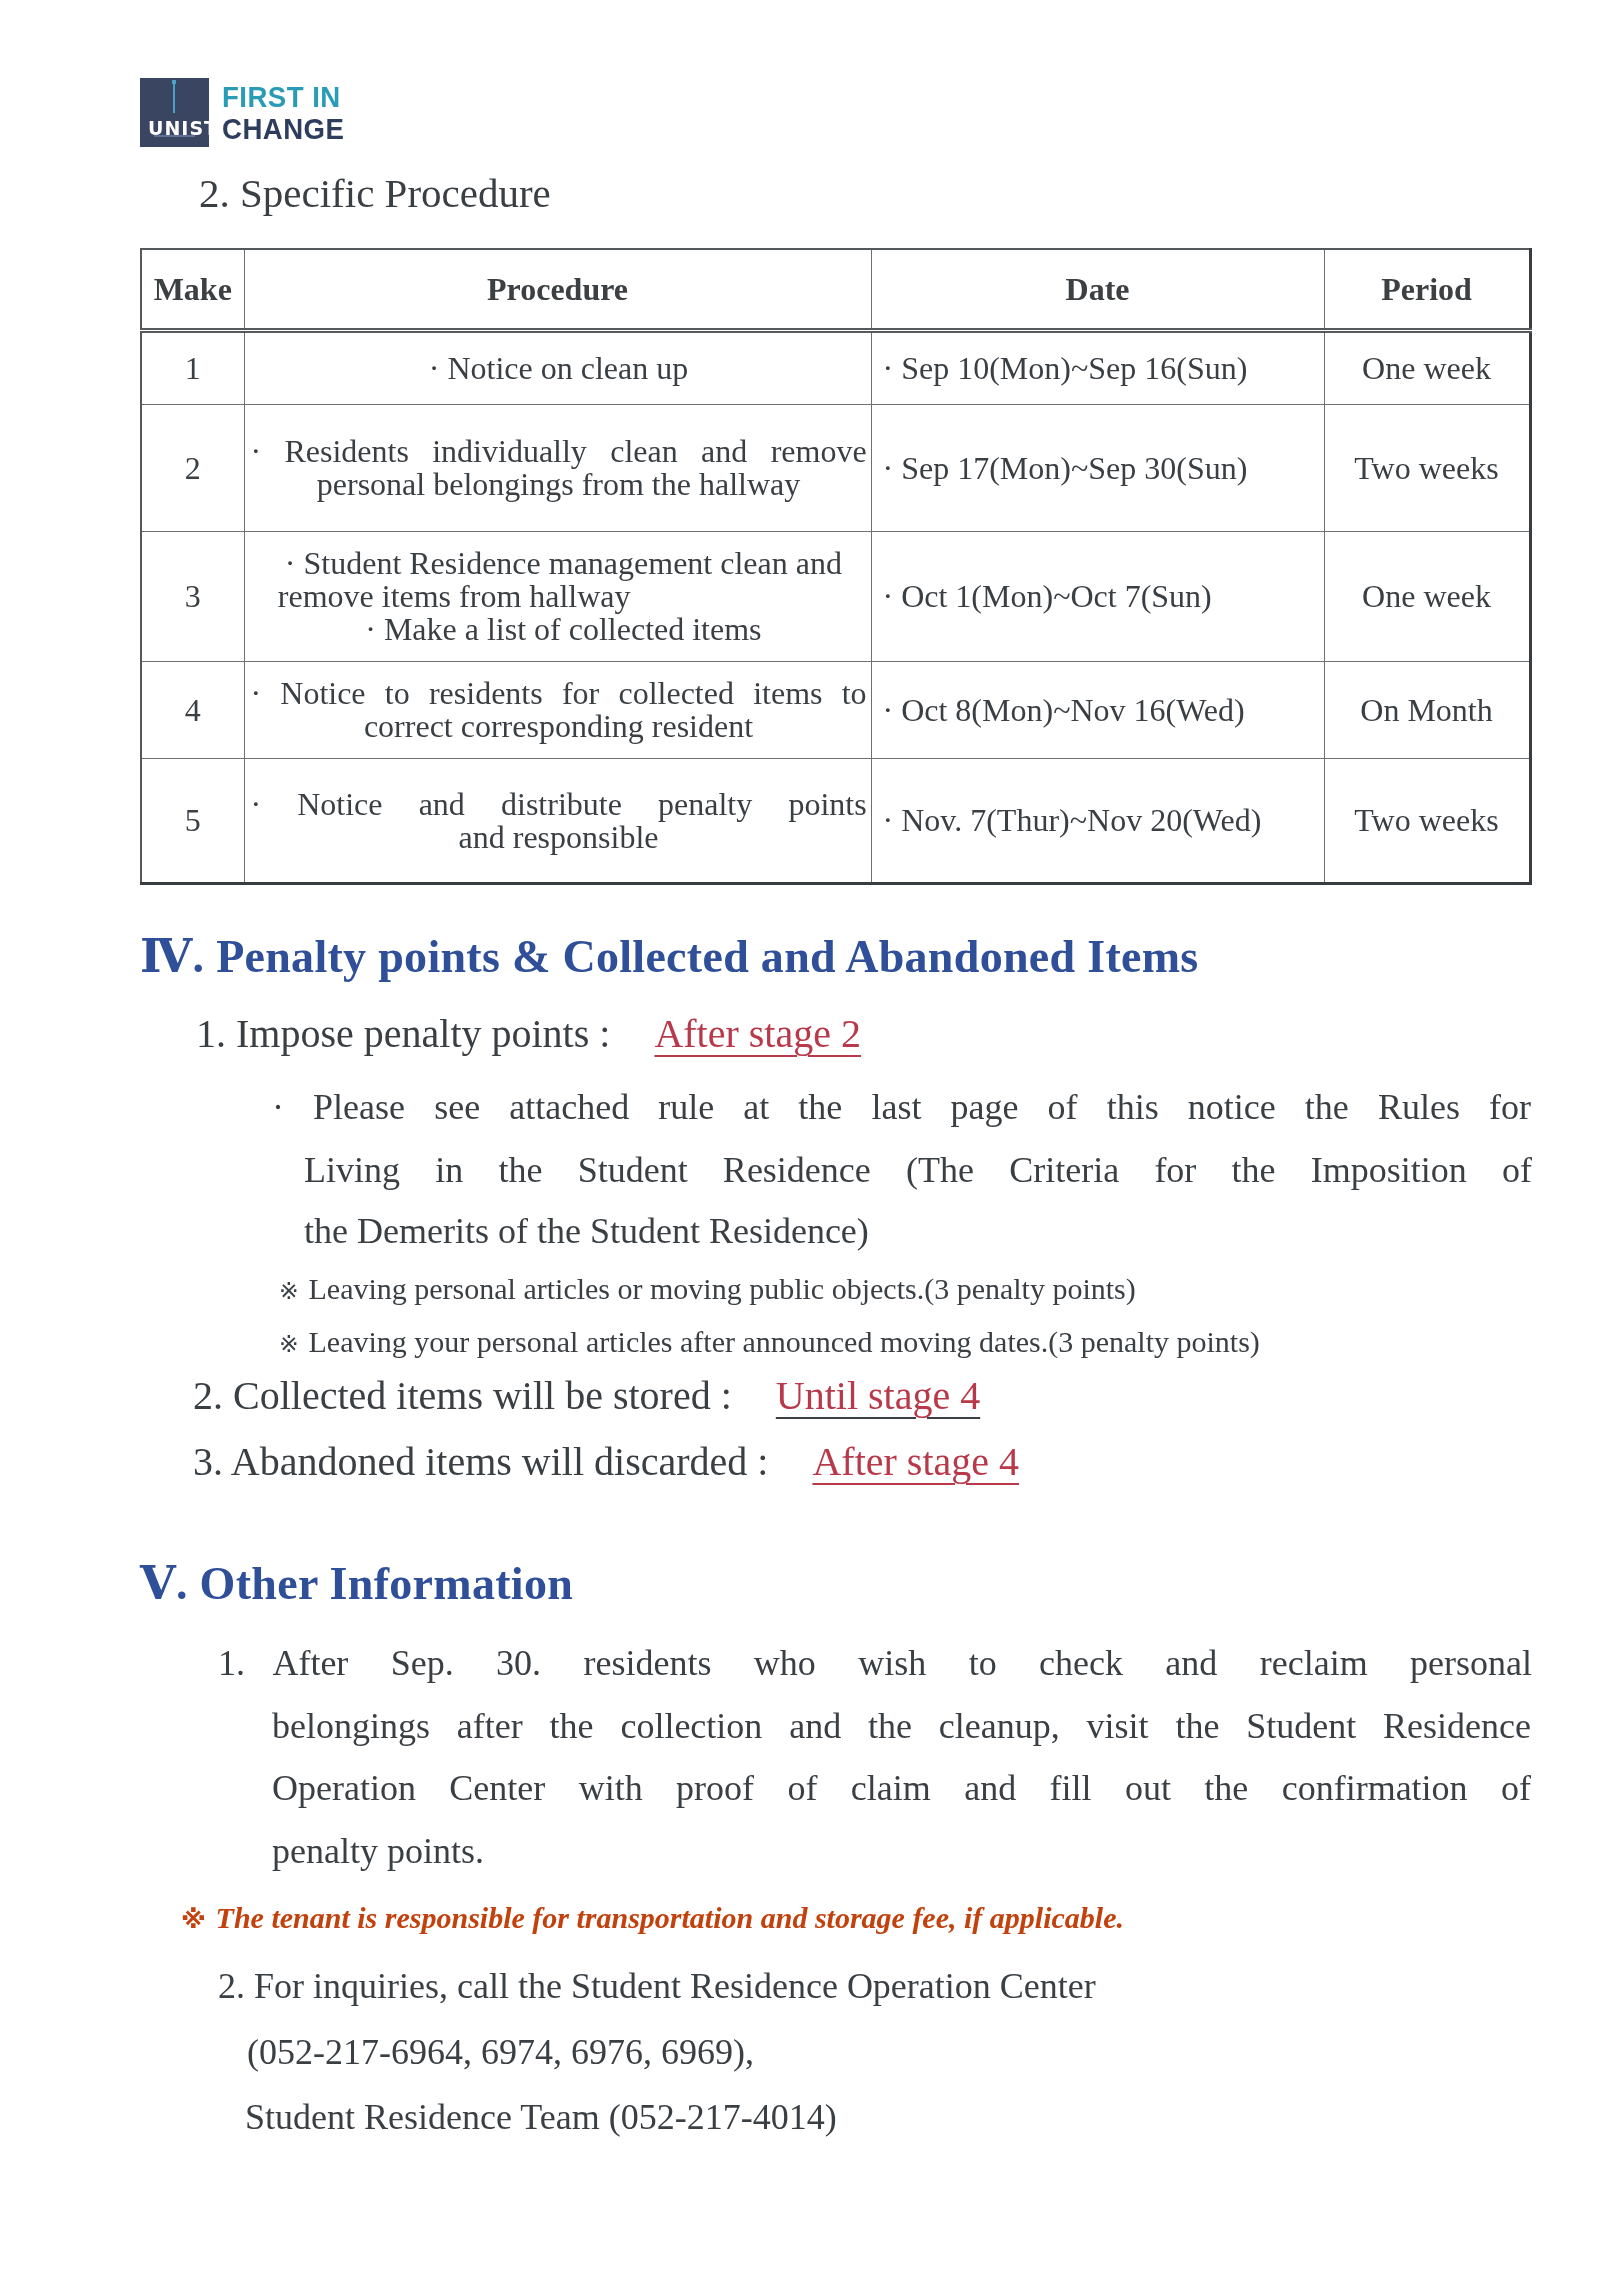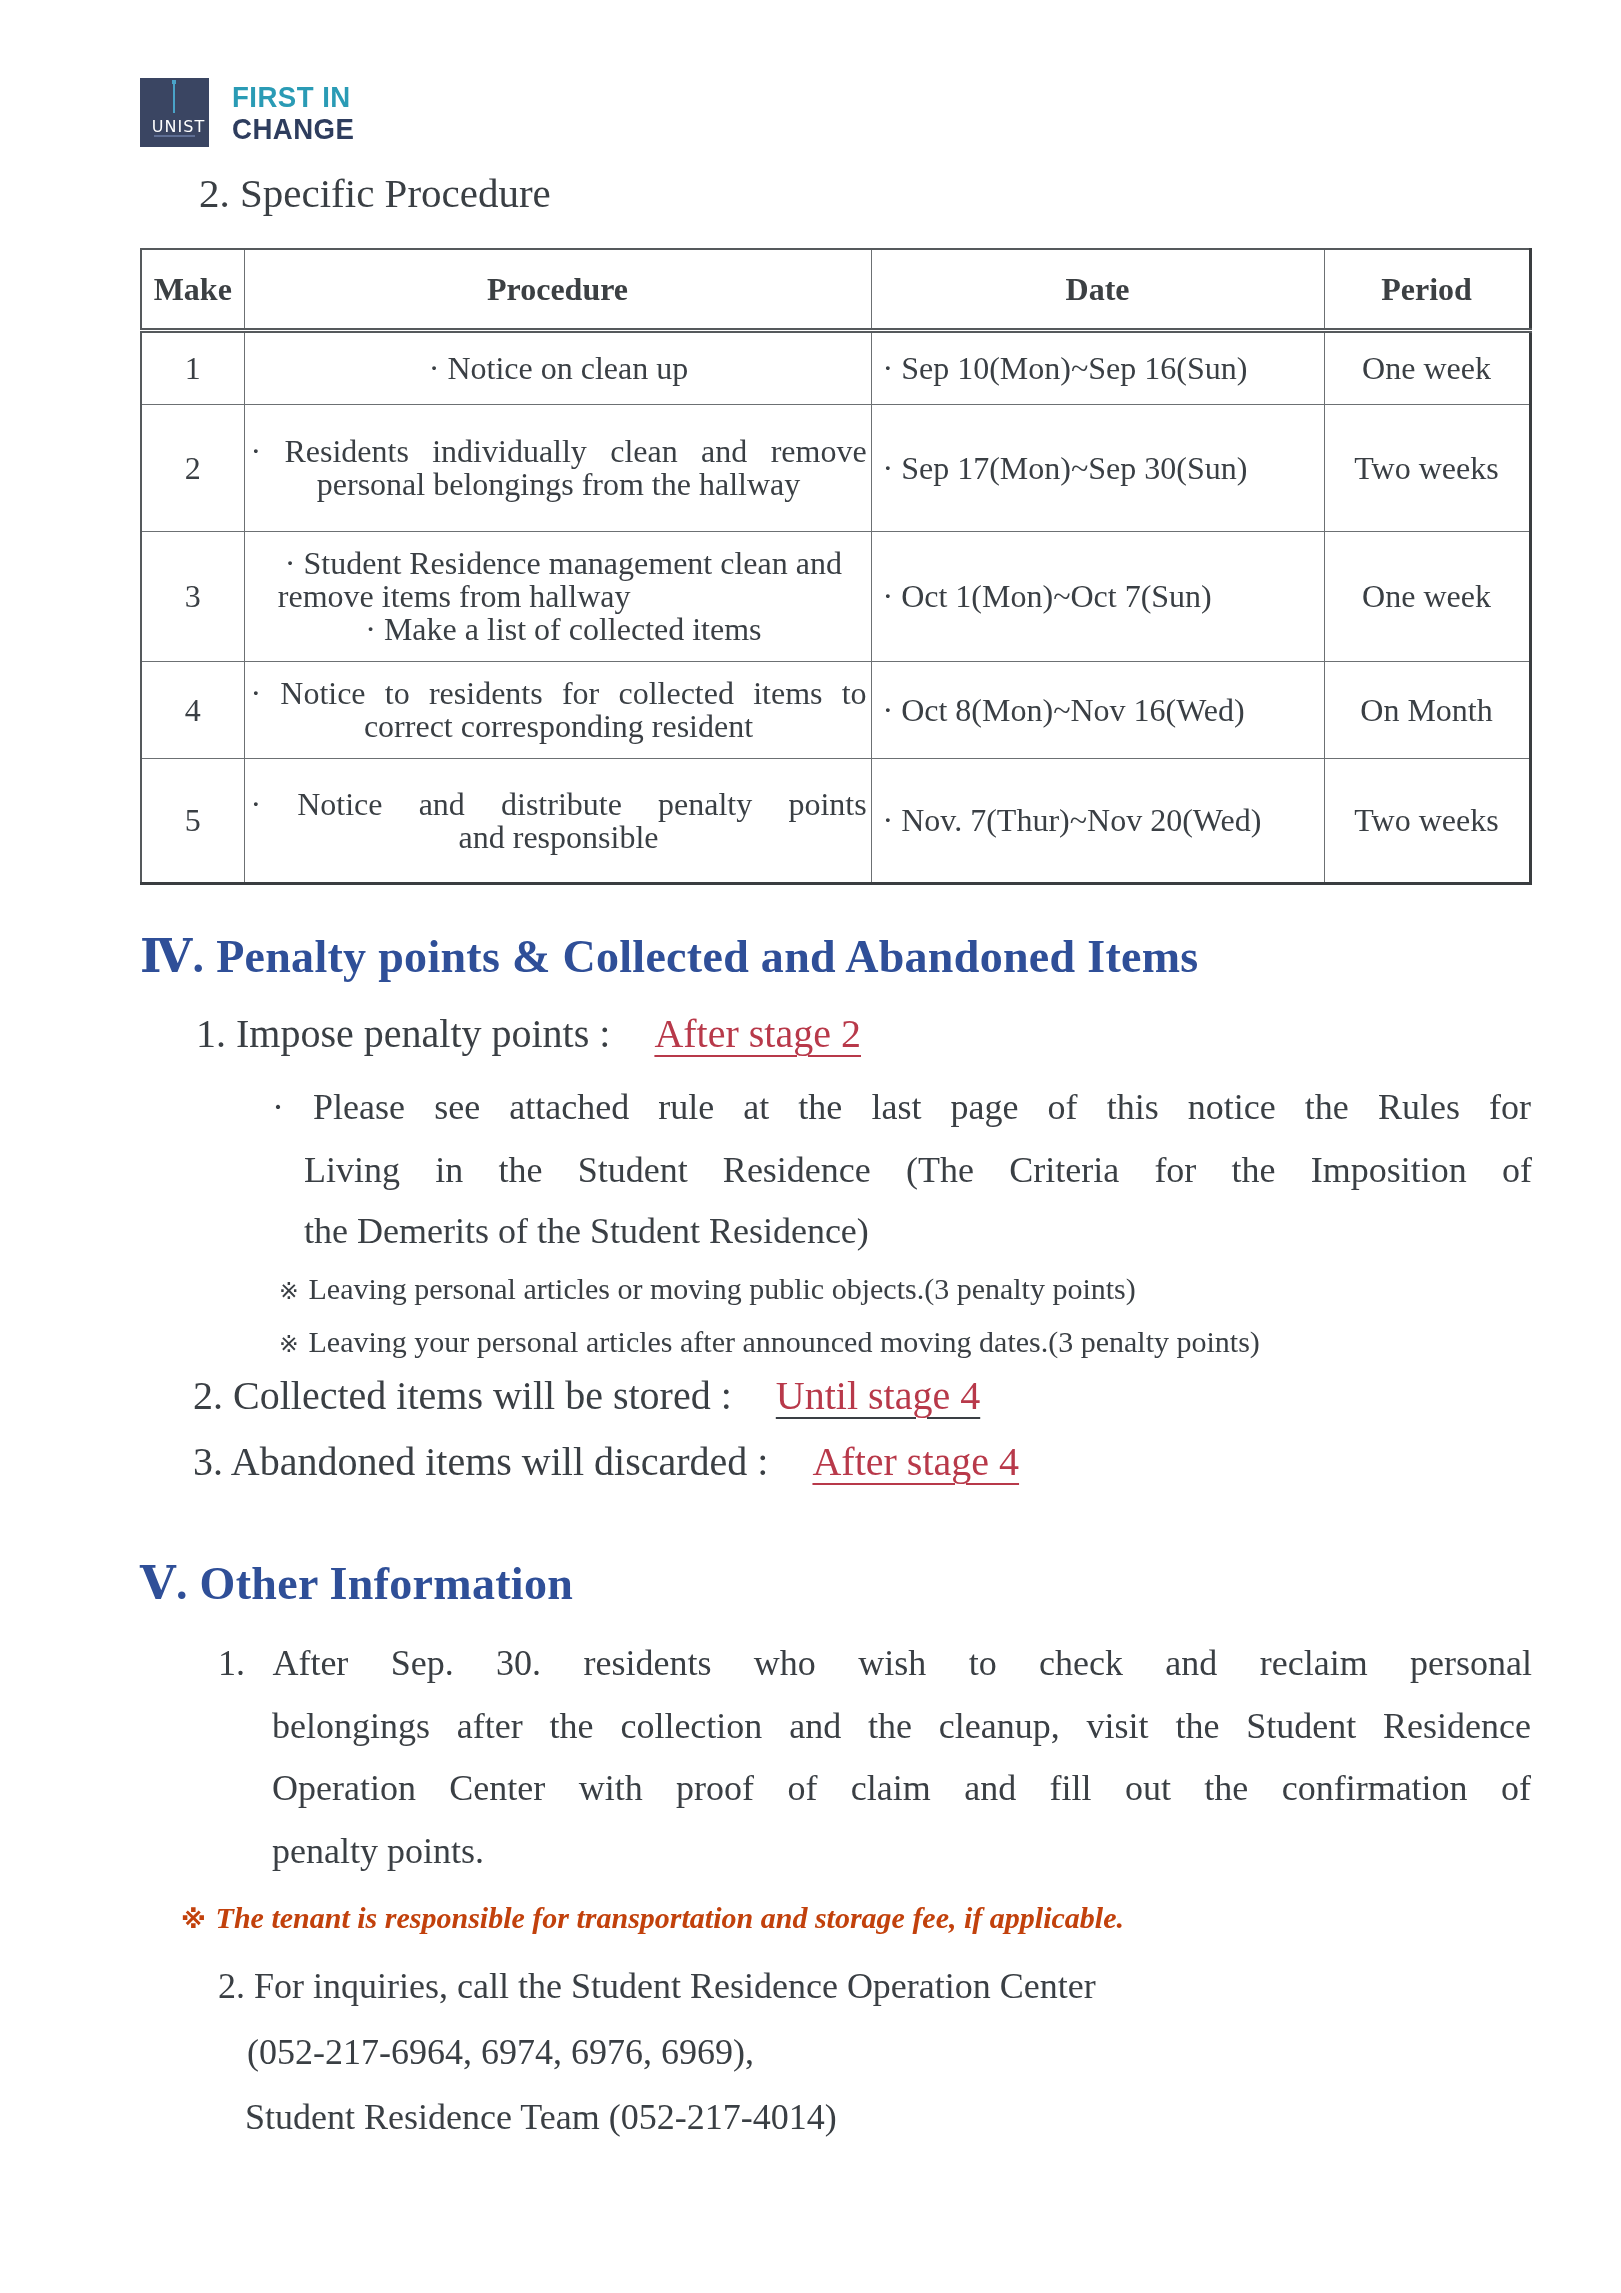--- a/index.html
+++ b/index.html
@@ -16,29 +16,29 @@
     width: 69px; height: 69px; background: #3a4562; position: relative;
   }
   .logo-box .stem {
     position: absolute; left: 33px; top: 5.9px; width: 2px; height: 29px; background: #4aa3c8;
   }
   .logo-box .dot {
     position: absolute; left: 32px; top: 2px; width: 3.9px; height: 3.9px; background: #4aa3c8;
   }
   .logo-box .word {
     position: absolute; left: 0; right: 0; top: 39px; text-align: center;
-    font-family: "DejaVu Sans", sans-serif; font-size: 16px; font-weight: normal; letter-spacing: 1px;
+    font-family: "DejaVu Sans", sans-serif; font-size: 19px; font-weight: bold; letter-spacing: 1px;
     color: #ffffff;
     padding-left: 8px;
   }
   .logo-box .sub {
     position: absolute; left: 13.7px; right: 13.7px; top: 57px; height: 2px; background: #5f6f95;
   }
   .logo-text {
-    margin-left: 23px; display: flex; flex-direction: column; justify-content: center;
+    margin-left: 13px; display: flex; flex-direction: column; justify-content: center;
     font-family: "Liberation Sans", "DejaVu Sans", sans-serif; font-weight: bold;
     font-size: 30px; line-height: 32px; letter-spacing: 0.5px;
   }
   .logo-text .l1 { color: #2a9bb5; transform: scaleX(0.92); transform-origin: left; }
   .logo-text .l2 { color: #2e3d5e; transform: scaleX(0.92); transform-origin: left; }
 
   .subhead { left: 199px; top: 169px; font-size: 41px; color: #3a3f44; }
 
   
   table.proc {

